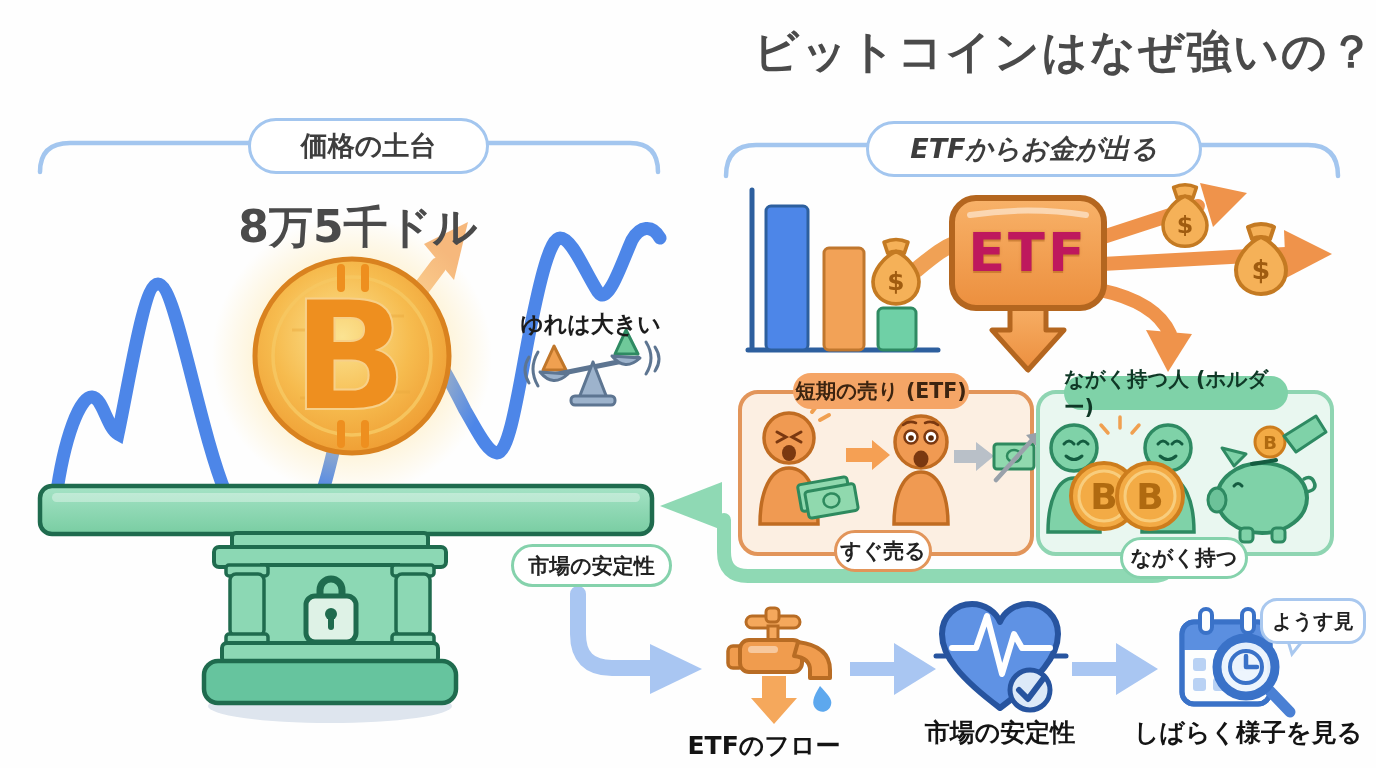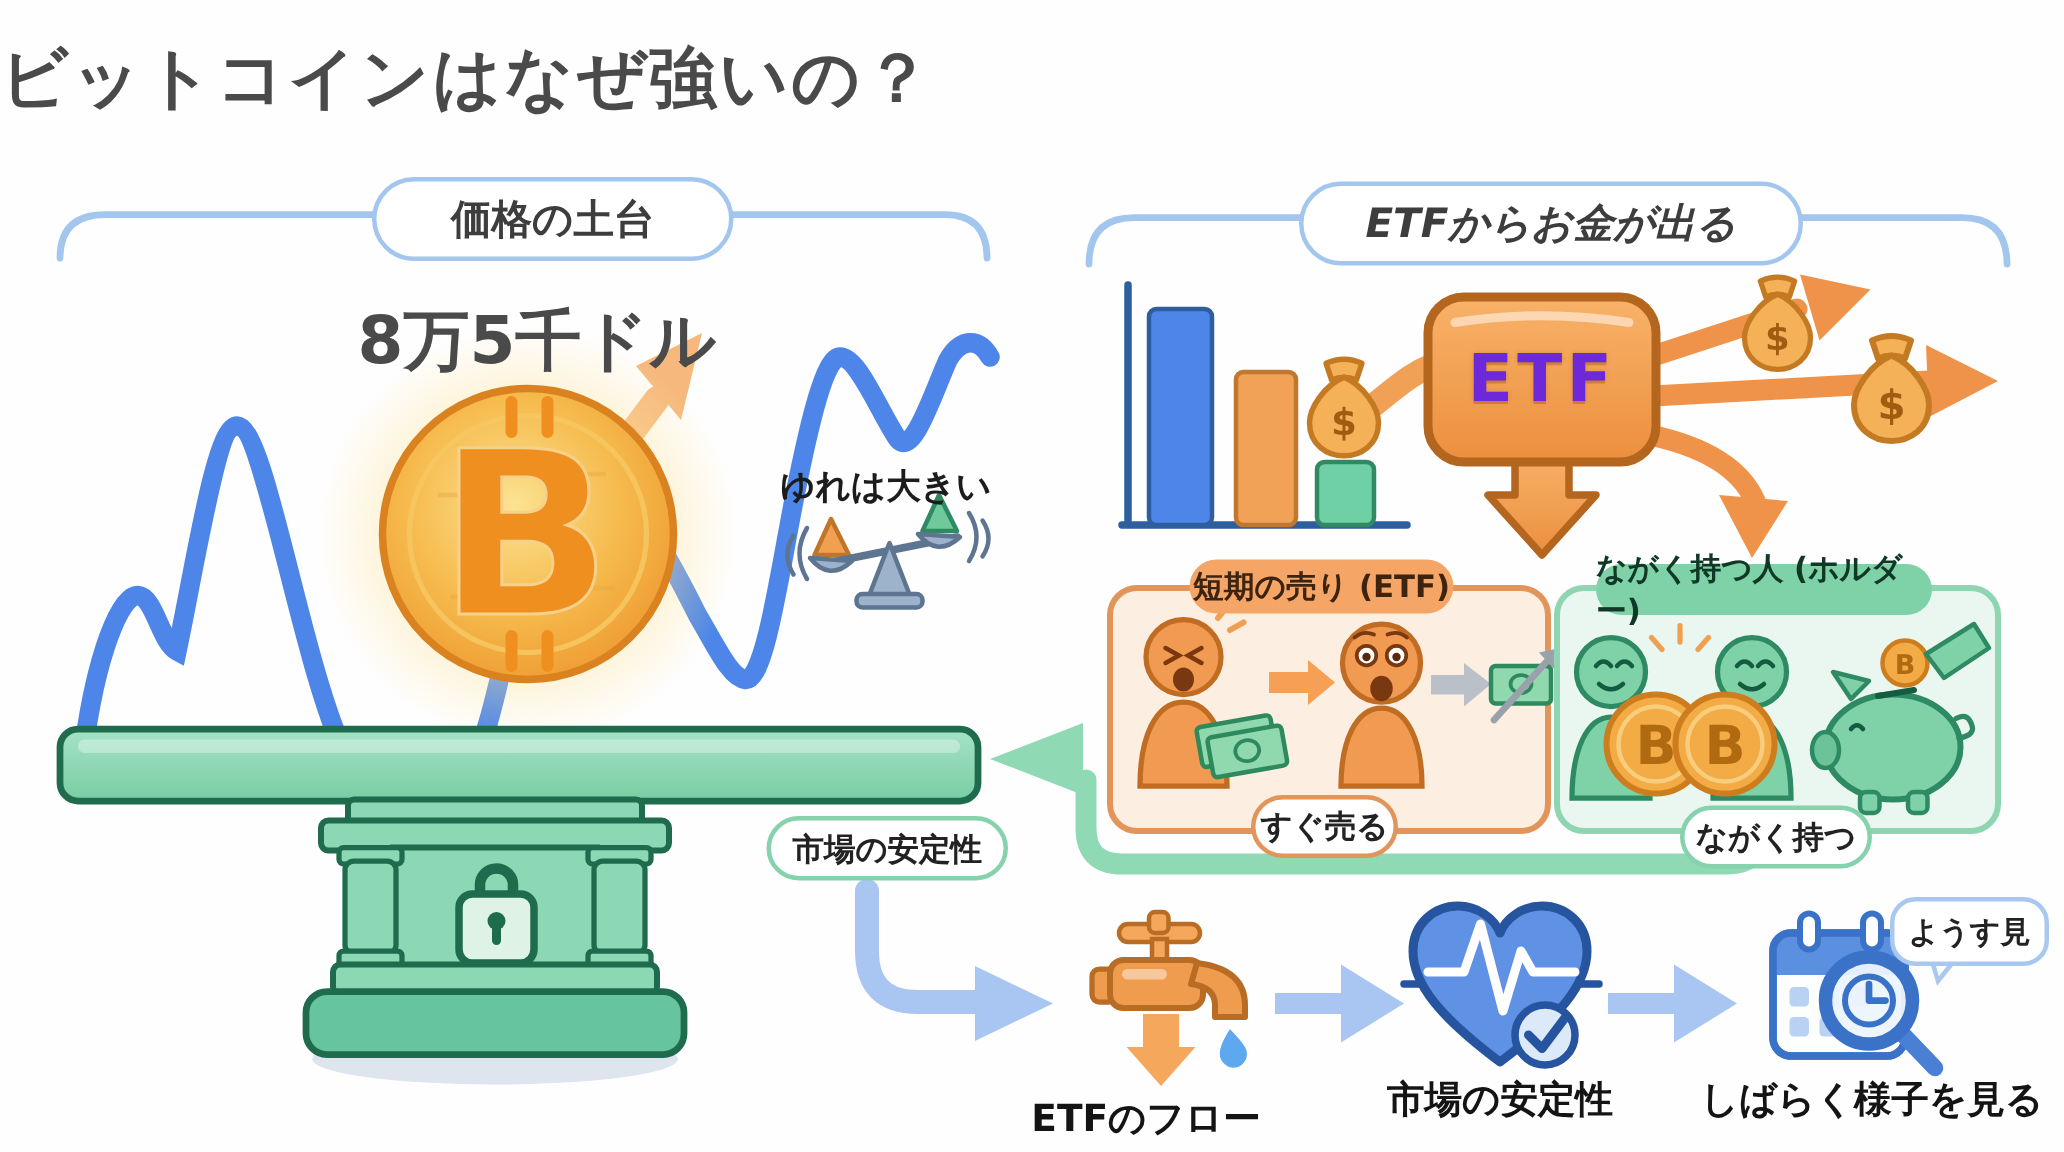--- a/index.html
+++ b/index.html
@@ -1,31 +1,31 @@
 <!DOCTYPE html>
 <html><head>
 <meta charset="utf-8">
 <style>
   html,body{margin:0;padding:0;background:#ffffff;}
   .stage{position:relative;width:1376px;height:768px;background:#fefefe;overflow:hidden;
          font-family:"DejaVu Sans","Liberation Sans",sans-serif;}
   .abs{position:absolute;}
   .art{position:absolute;left:0;top:0;z-index:1;}
   .txt{z-index:3;}
-  .page-title{left:0;top:22px;width:1376px;text-align:left;font-size:45px;font-weight:800;
+  .page-title{left:0;top:22px;width:1376px;text-align:right;font-size:45px;font-weight:800;
               color:#4a4a4a;letter-spacing:2px;}
   .badge{display:flex;align-items:center;justify-content:center;background:#fff;
          border:3.5px solid #a3c6ef;border-radius:28px;font-size:27px;font-weight:800;color:#3d3d3d;}
   .pill{display:flex;align-items:center;justify-content:center;background:#fff;border-radius:999px;
         font-weight:800;color:#222;}
   .price{left:238px;top:198px;width:240px;text-align:center;font-size:44px;font-weight:800;color:#4a4a4a;}
   .volatility{left:518px;top:309px;width:145px;text-align:center;font-size:23px;font-weight:800;color:#1c1c1c;}
   .support-pill{left:511px;top:544px;width:155px;height:37px;border:3px solid #85d2ac;font-size:21px;}
   .etf-label{left:952px;top:198px;width:152px;height:108px;display:flex;align-items:center;justify-content:center;
-             font-size:44px;font-weight:800;color:#6d28d9;letter-spacing:3px;
+             font-size:54px;font-weight:800;color:#be185d;letter-spacing:3px;
              text-shadow:0 2px 0 rgba(170,95,25,.45), 0 0 3px rgba(170,95,25,.35);}
   .outflow{left:1146px;top:278px;width:220px;font-size:20.5px;font-weight:800;color:#171717;line-height:1.35;}
   .panel-head{border-radius:20px;font-size:20.5px;font-weight:800;}
   .panel-head.orange{left:793px;top:373px;width:176px;height:36px;background:#f5a566;color:#3c2410;
                      display:flex;align-items:center;justify-content:center;text-align:center;}
   .panel-head.green{left:1064px;top:376px;width:224px;height:34px;background:#7fd2a8;color:#0f3826;
                     display:flex;align-items:center;justify-content:center;border-radius:18px;}
   .cap-orange{left:834px;top:530px;width:92px;height:36px;border:3px solid #e2955a;font-size:21px;}
   .cap-green{left:1120px;top:537px;width:122px;height:36px;border:3px solid #85d2ac;font-size:21px;}
   .bubble{left:1260px;top:598px;width:100px;height:40px;border:3px solid #a9c8ef;border-radius:17px;

